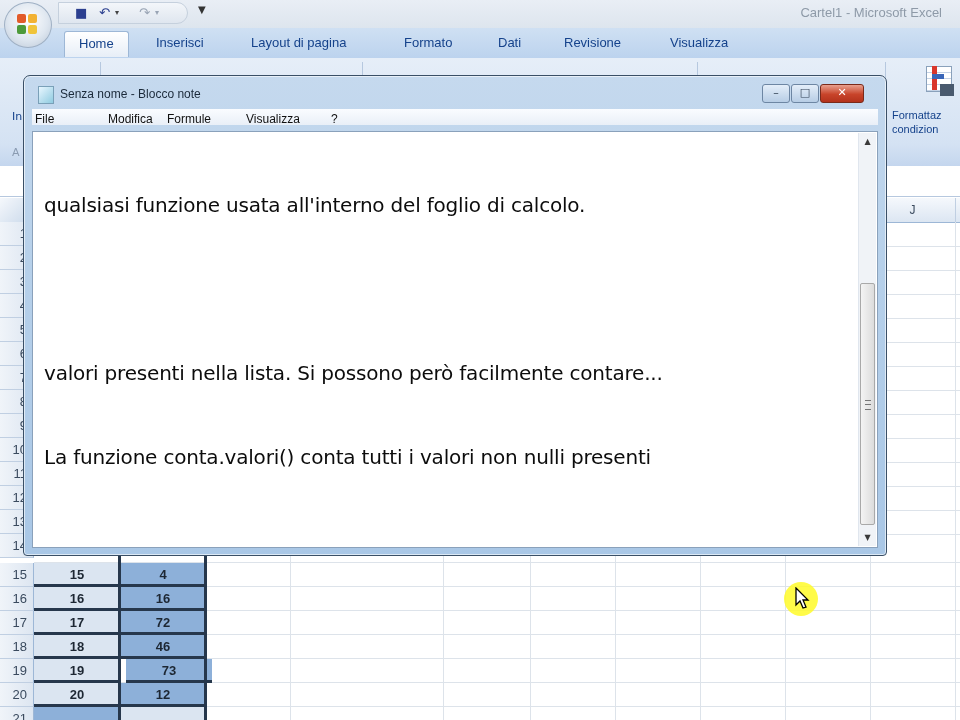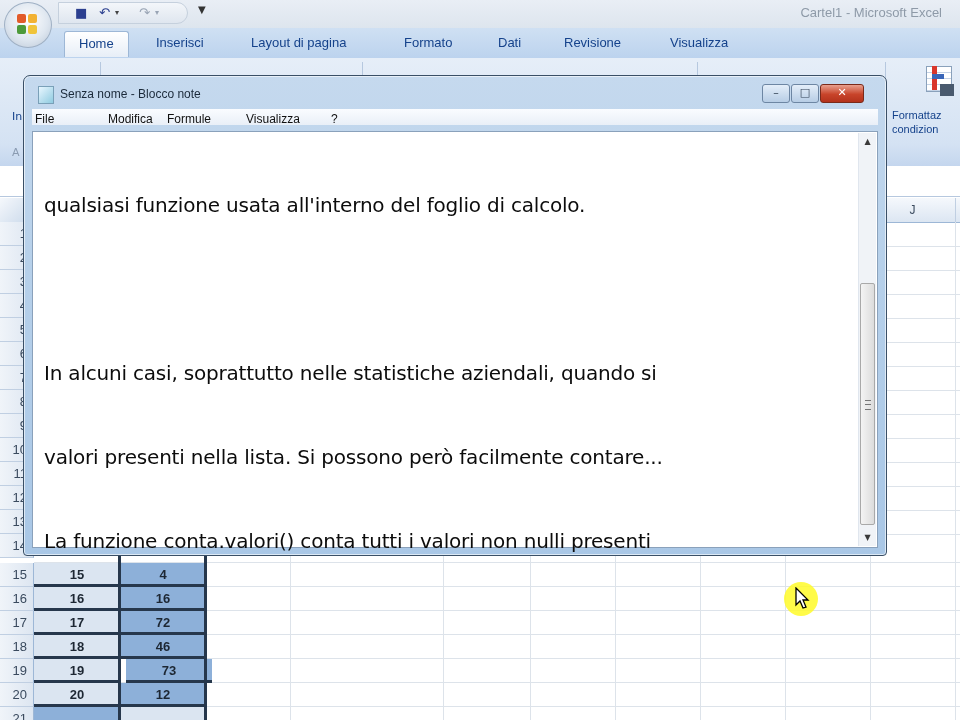--- a/index.html
+++ b/index.html
@@ -306,21 +306,20 @@
     <span class="np-menu" style="left:40px;margin-left:36px;">Modifica</span>
     <span class="np-menu" style="left:135px;">Formule</span>
     <span class="np-menu" style="left:214px;">Visualizza</span>
     <span class="np-menu" style="left:299px;">?</span>
   </div>
 
   <div class="np-edit">
     <div class="np-text">
       <span class="np-line">qualsiasi funzione usata all'interno del foglio di calcolo.</span>
       <span class="np-line"></span>
-      <span class="np-line">In alcuni casi, soprattutto nelle statistiche aziendali, quando si</span>
       <span class="np-line">valori presenti nella lista. Si possono però facilmente contare...</span>
       <span class="np-line">La funzione conta.valori() conta tutti i valori non nulli presenti</span>
       
       
       
       
       
       
       
     </div>

